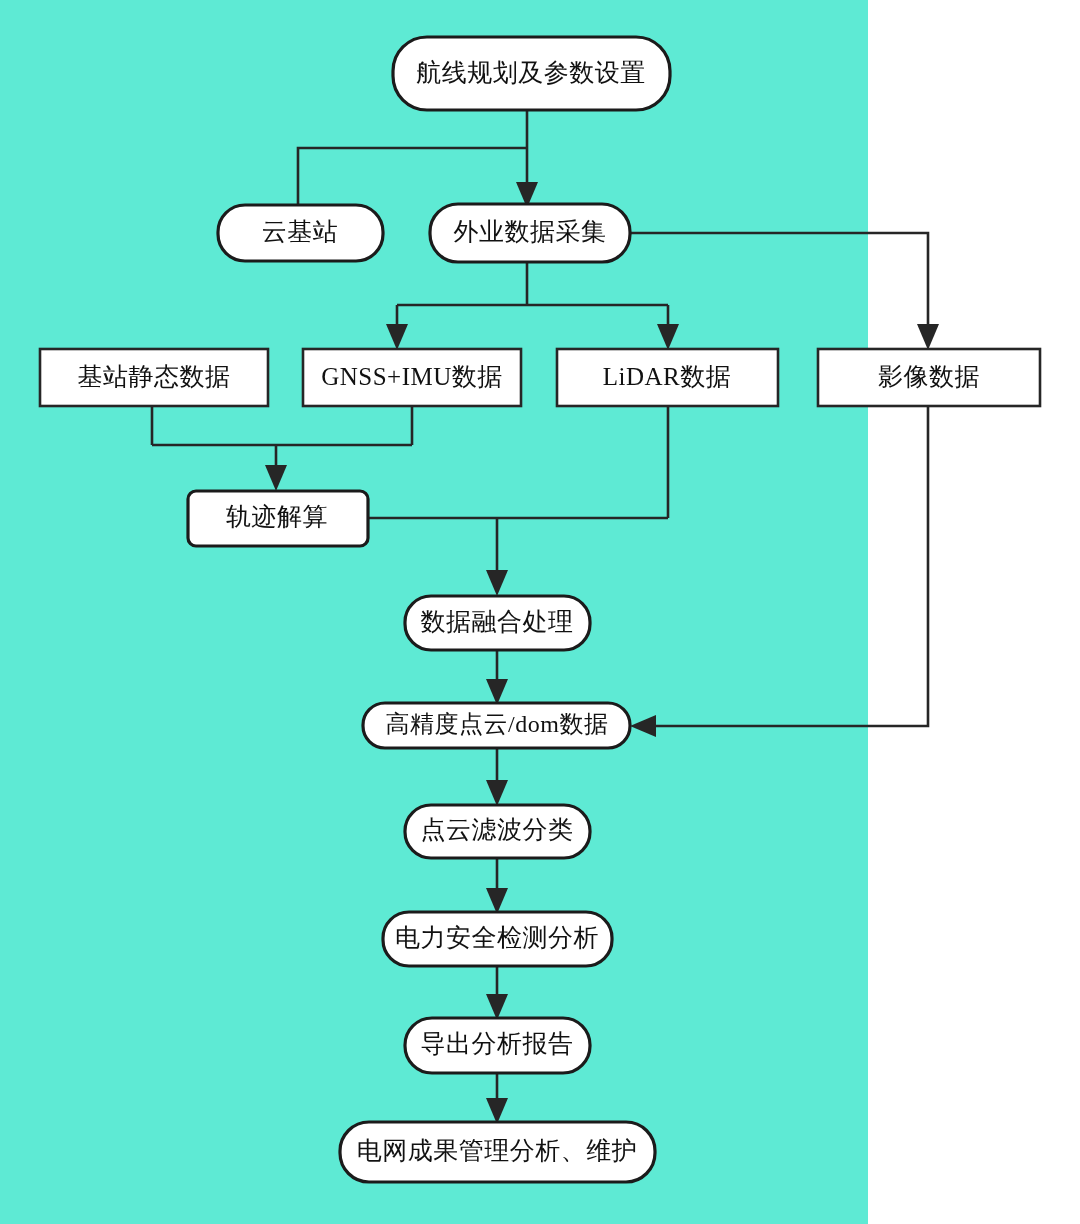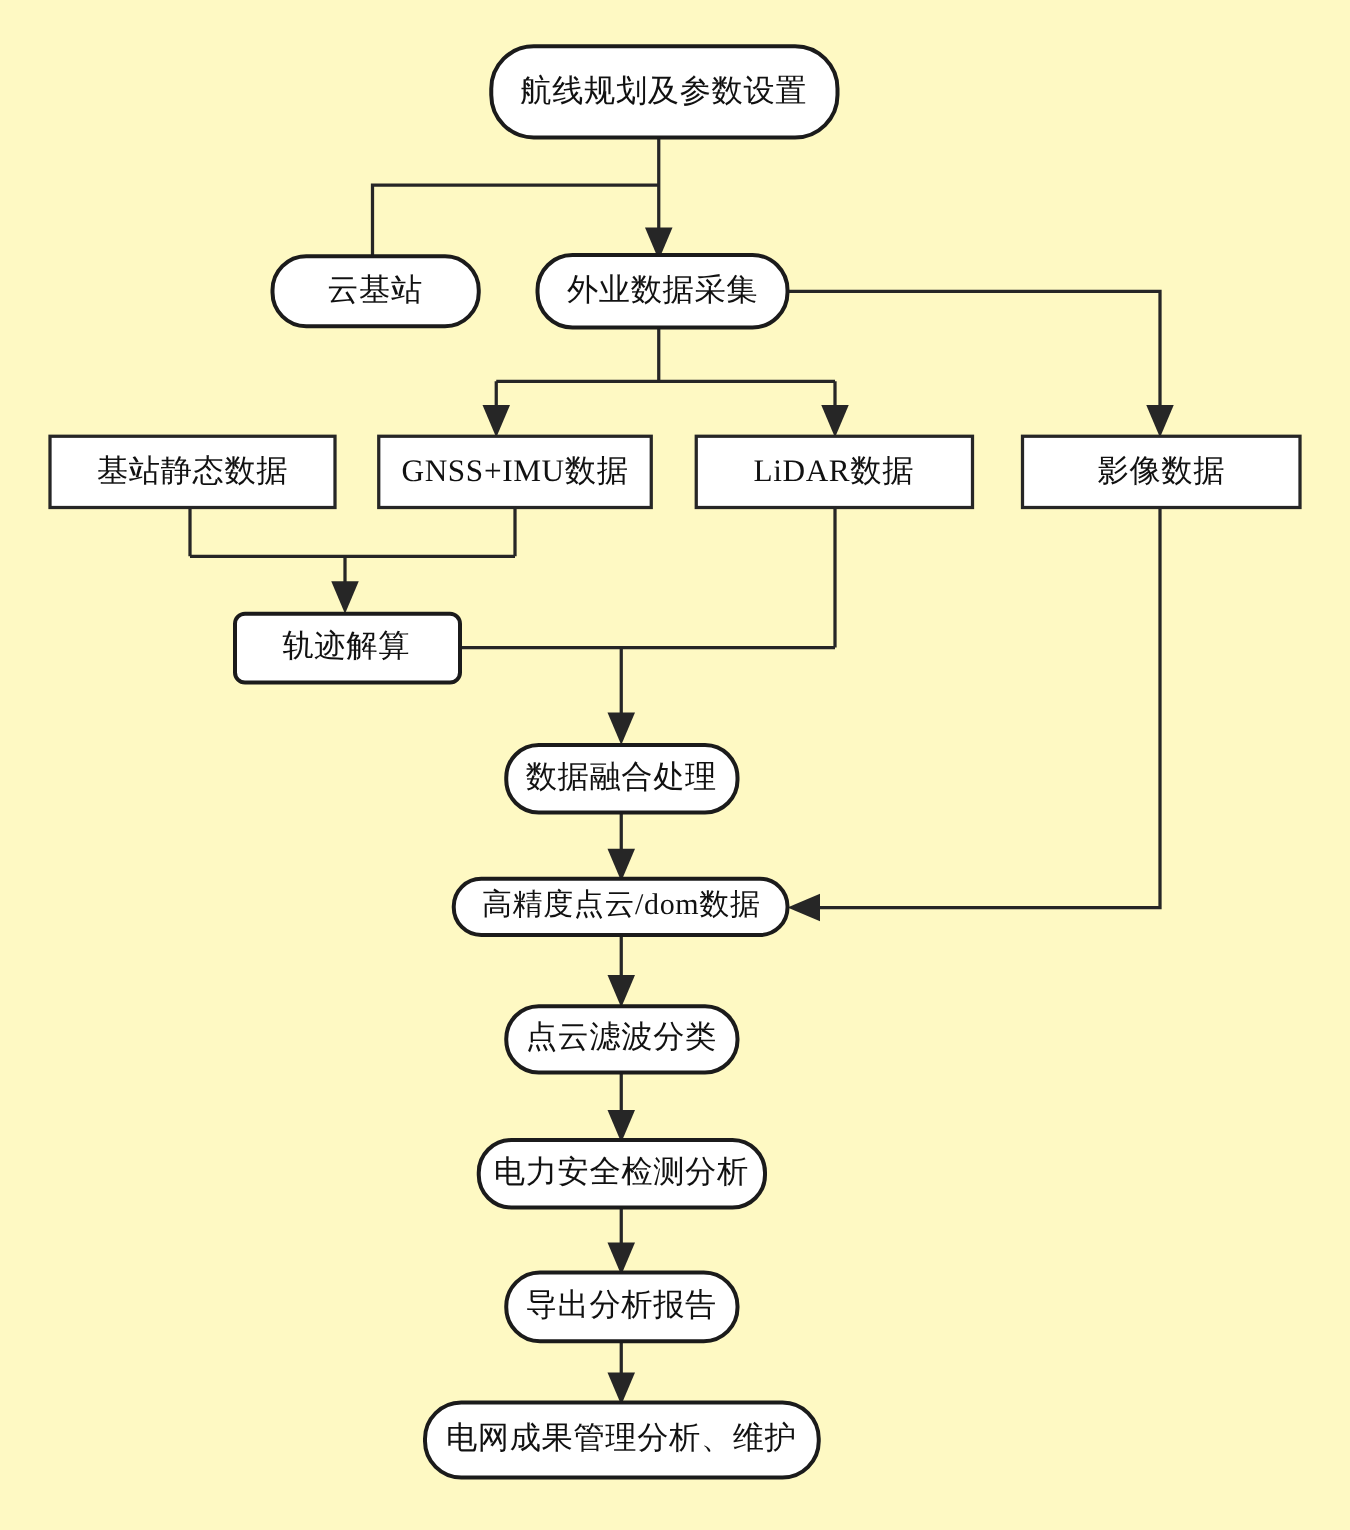--- a/index.html
+++ b/index.html
@@ -8,23 +8,23 @@
     background: #ffffff;
   }
   body {
     width: 1080px;
     height: 1224px;
     font-family: "Liberation Serif", "DejaVu Serif", serif;
     overflow: hidden;
   }
   #flow-root {
     position: relative;
-    width: 1080px;
+    width: 868px;
     height: 1224px;
-    background: #fef9c3;
+    background: #5eead4;
   }
   svg#flow-svg {
     display: block;
     width: 1080px;
     height: 1224px;
   }
   .node-shape {
     fill: #ffffff;
     stroke: #1b1b1b;
     stroke-width: 3.2;

